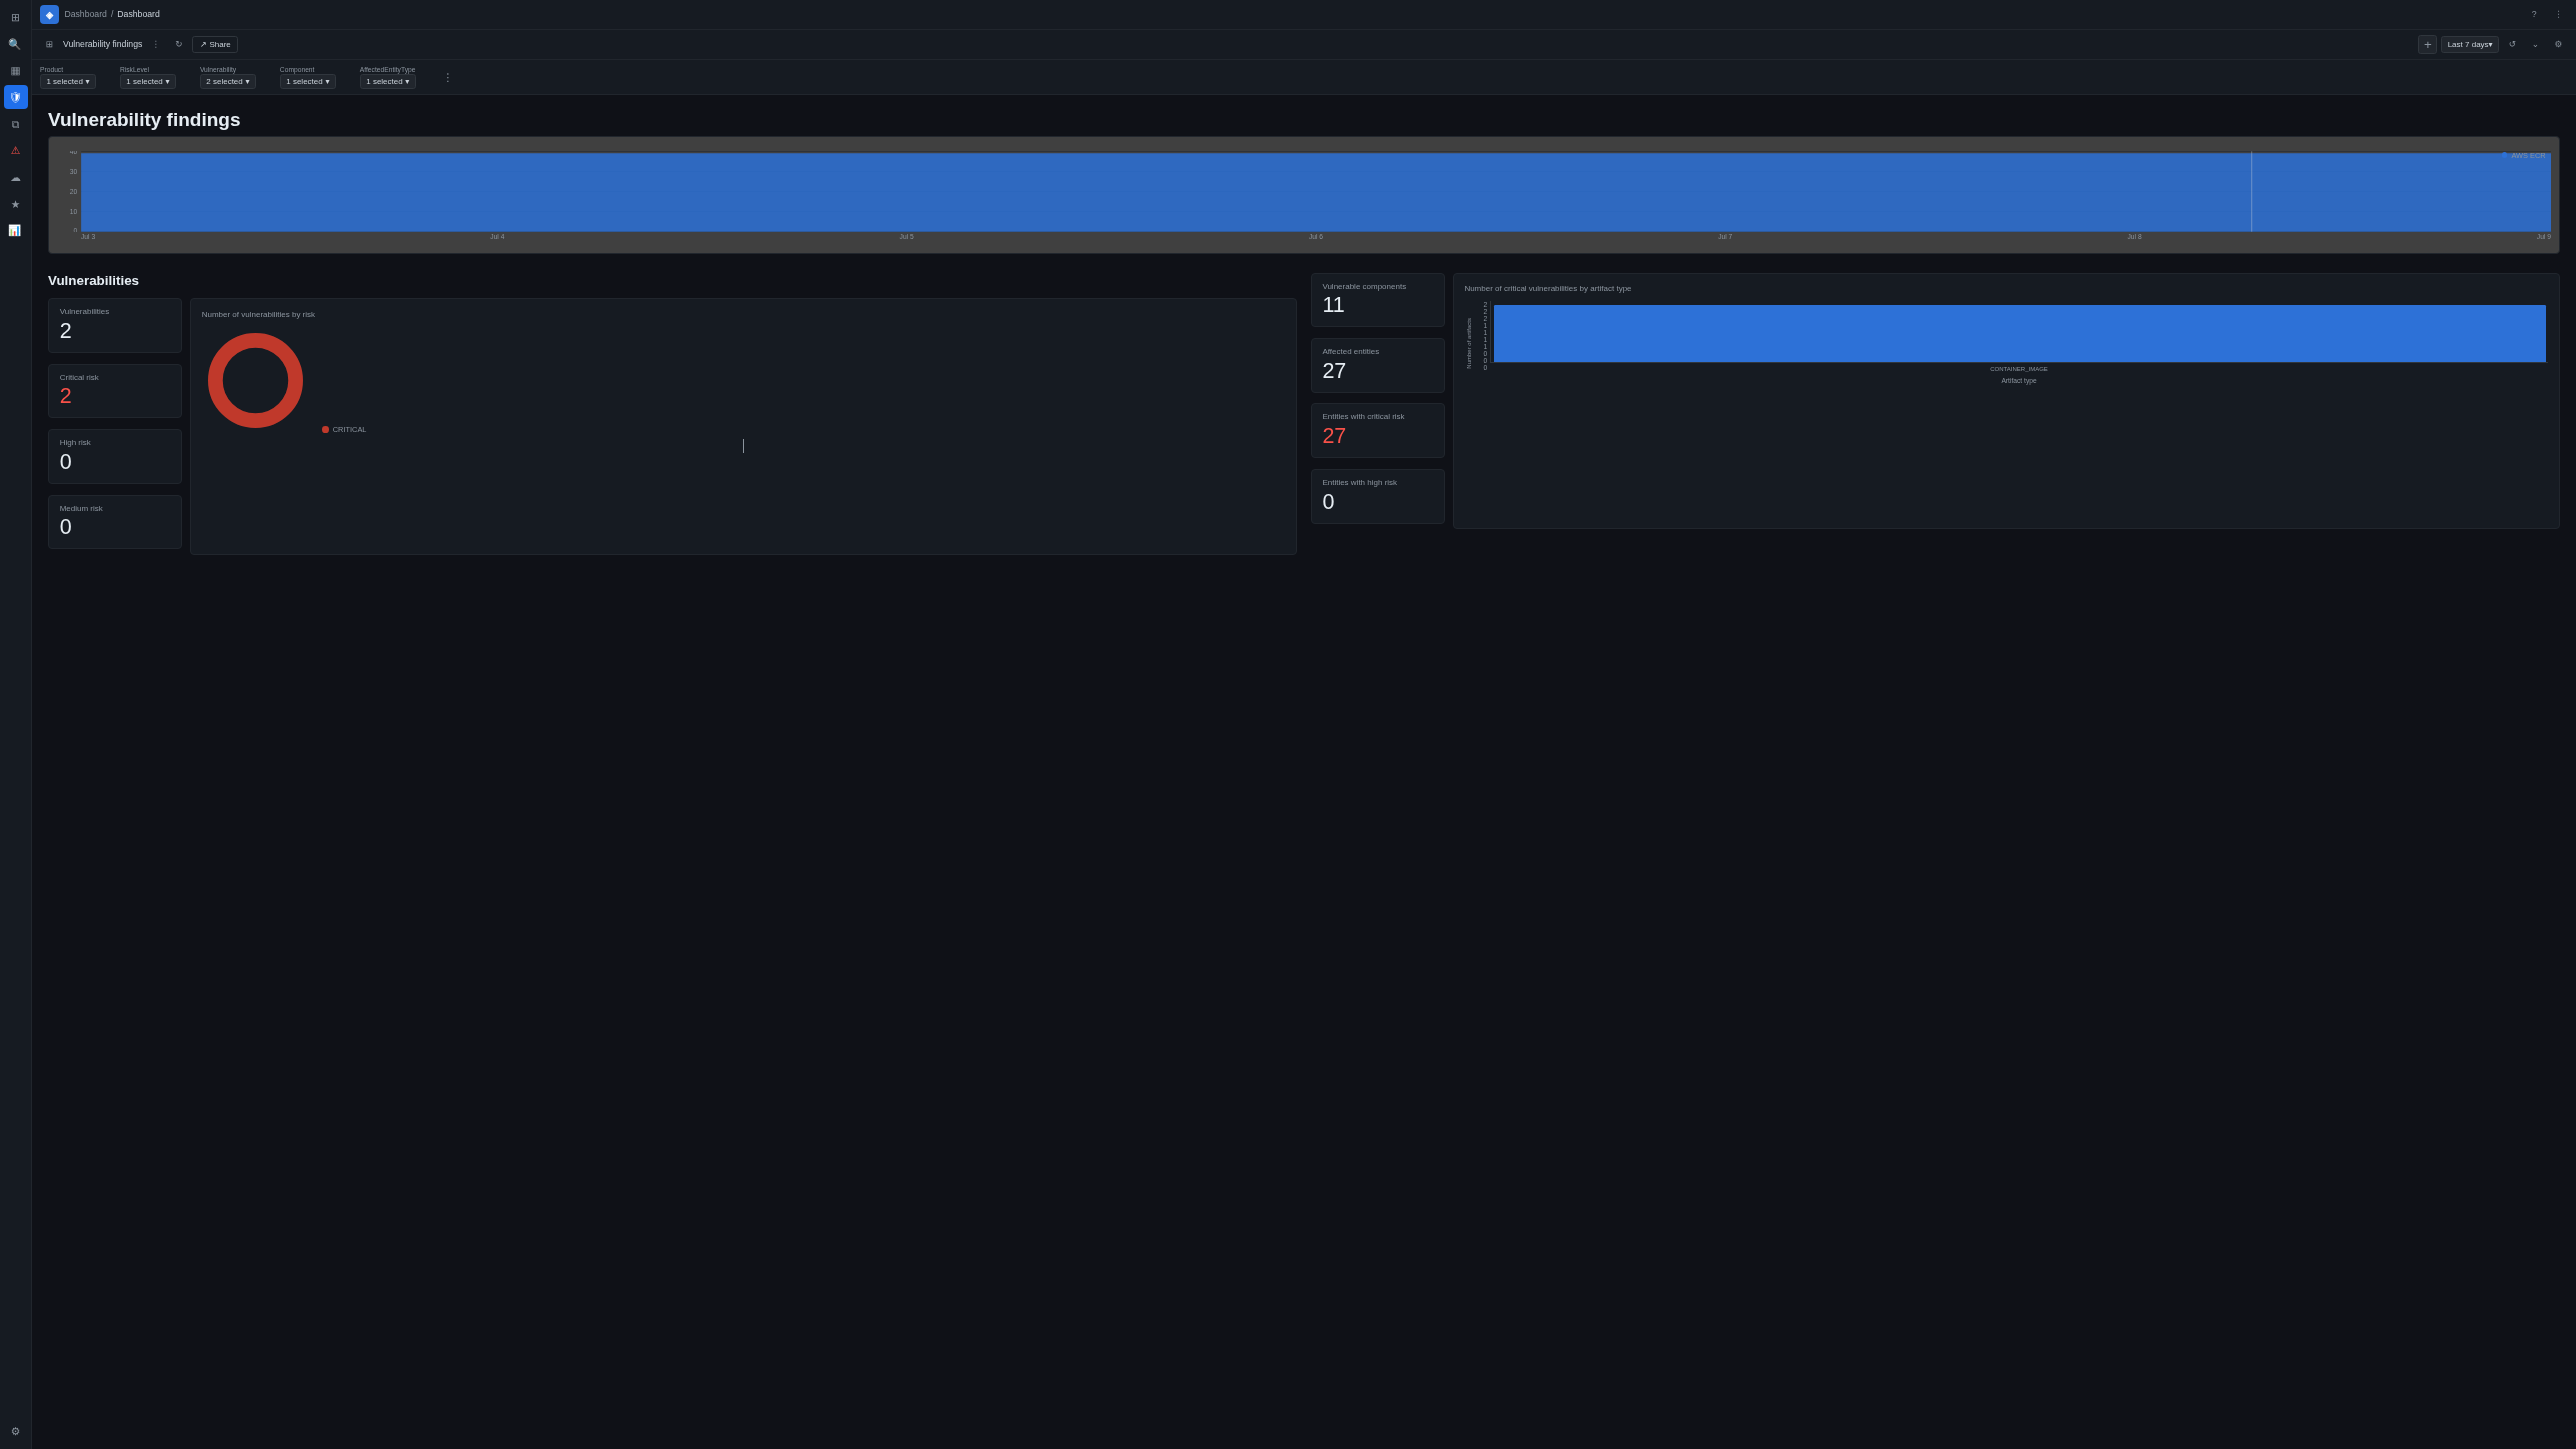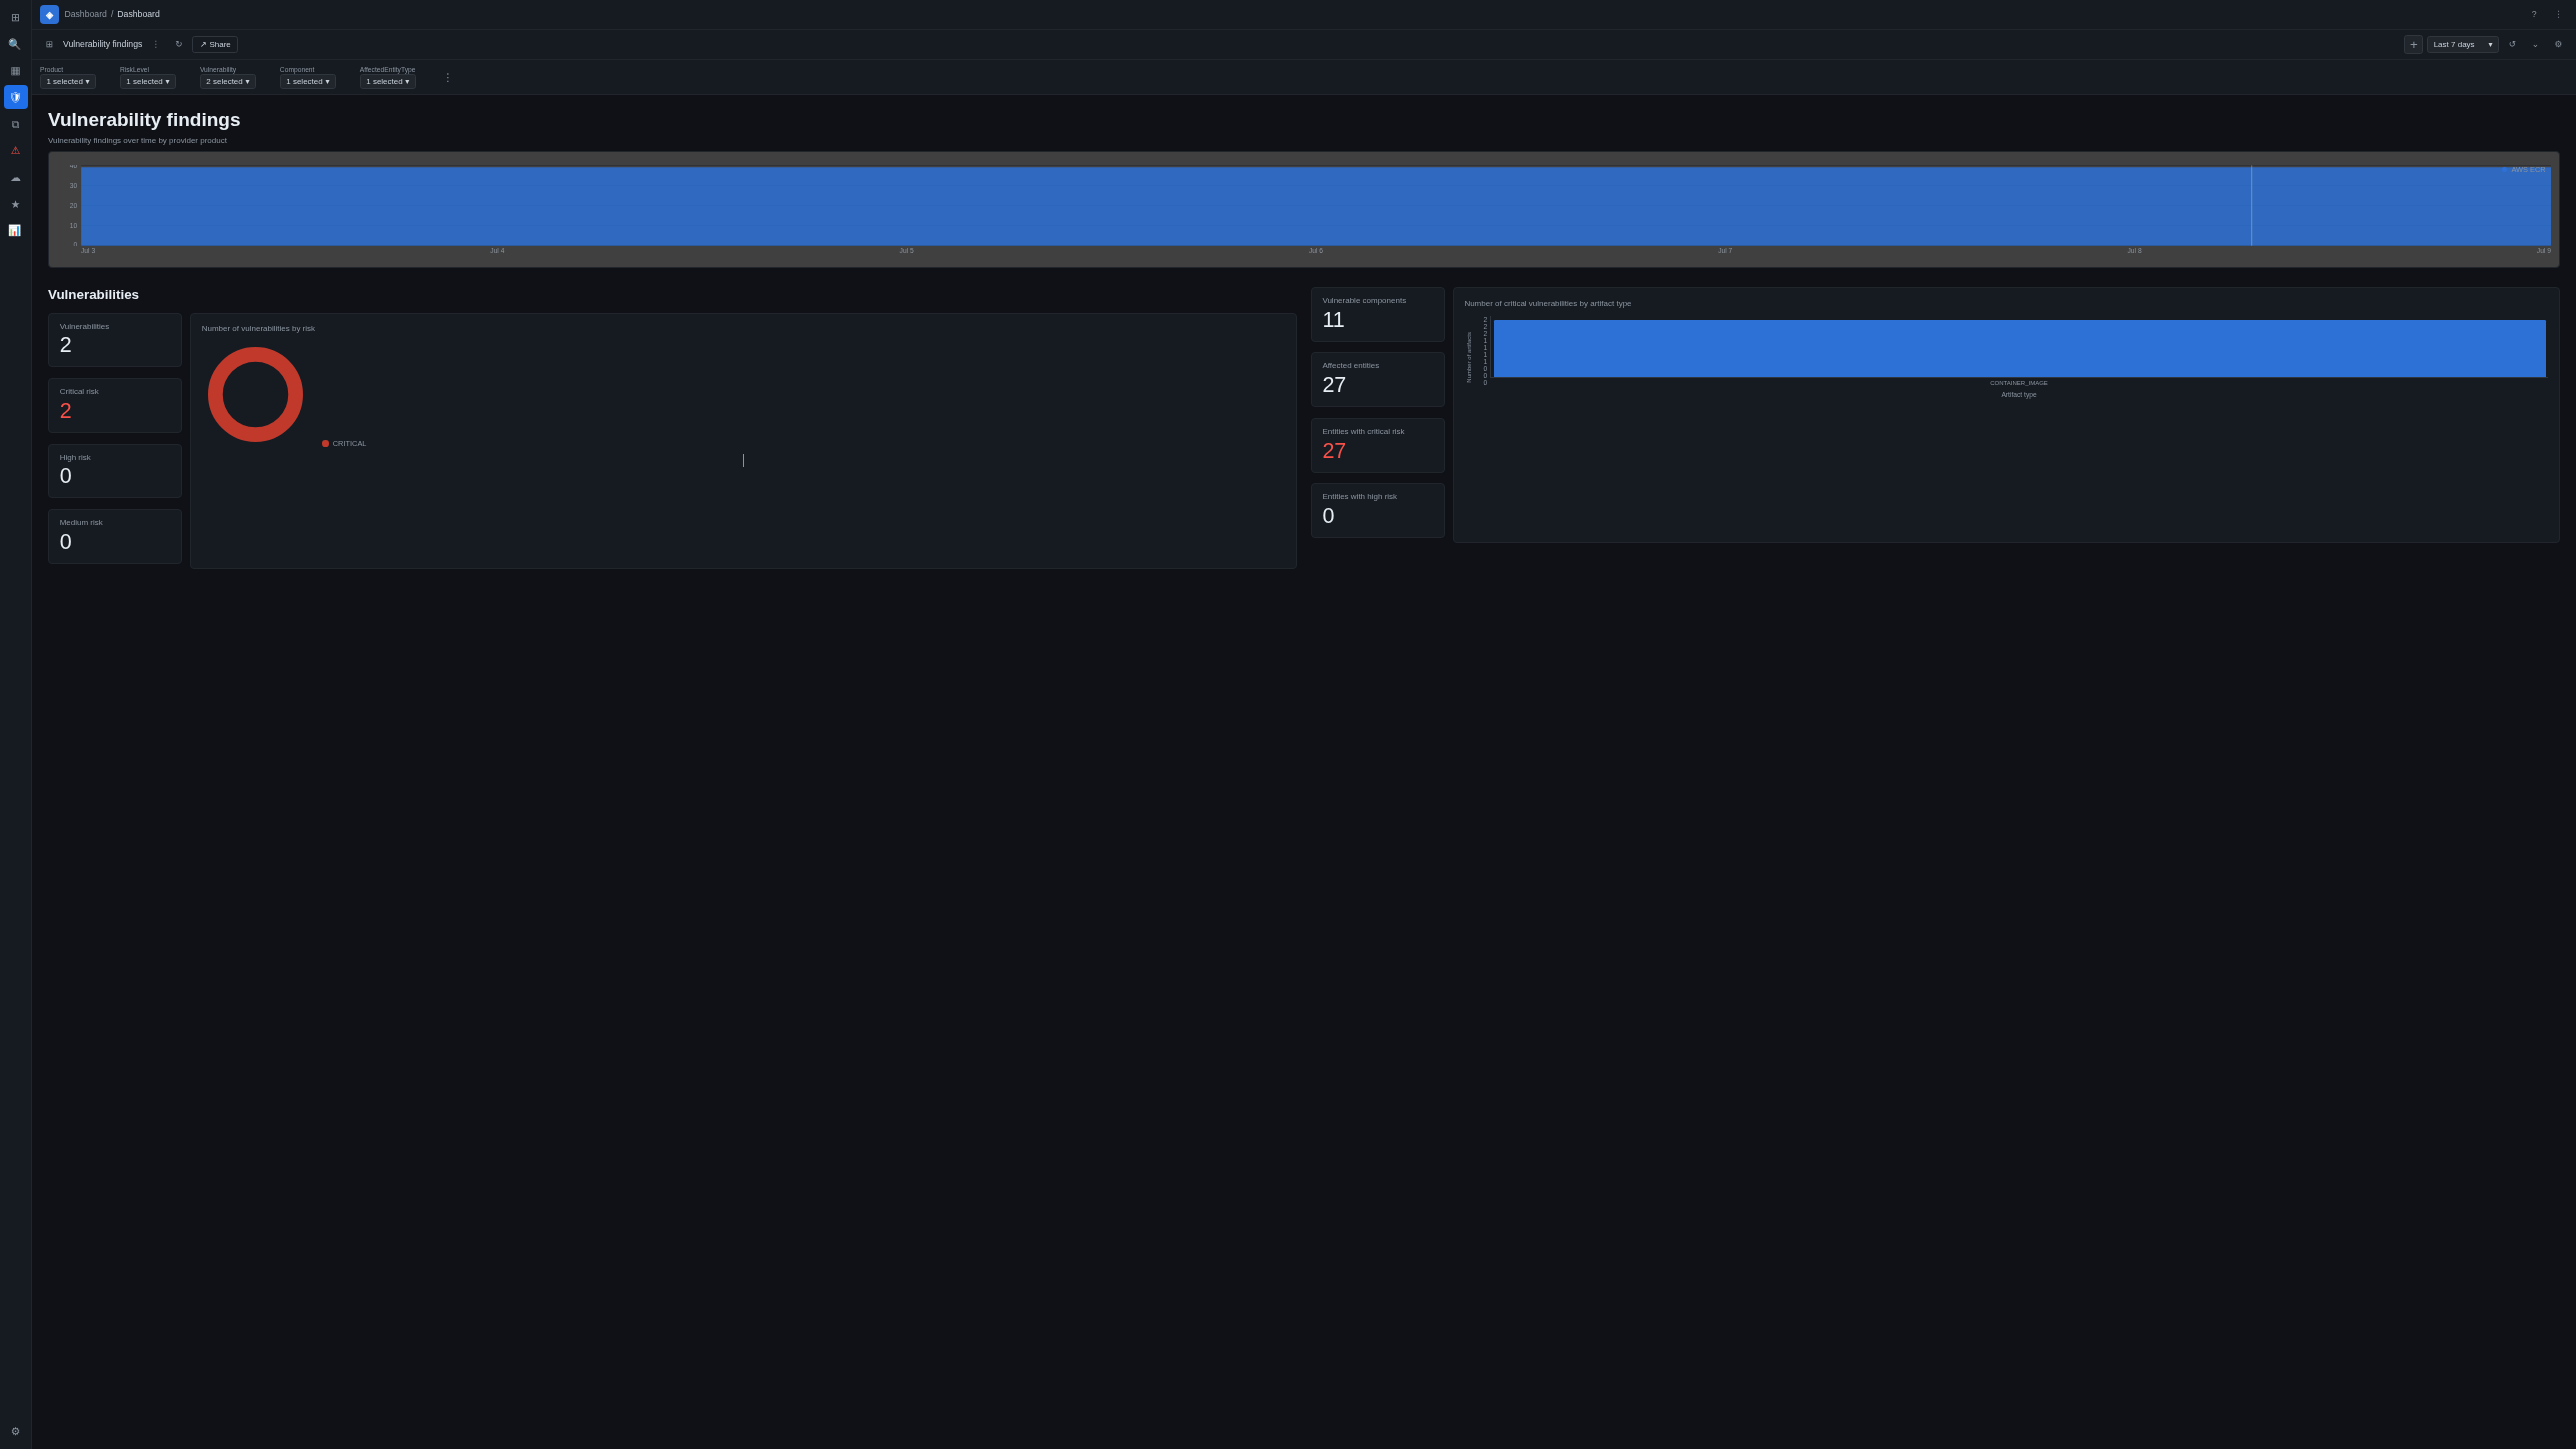--- a/index.html
+++ b/index.html
@@ -129,21 +129,21 @@
     }
     .time-selector {
       background: #21262d;
       color: #c9d1d9;
       border: 0.7px solid #30363d;
       border-radius: 2.7px;
       padding: 2.7px 5.4px;
       font-size: 8px;
       display: flex;
       align-items: center;
-      gap: 14px;
+      gap: 0;
       cursor: pointer;
     }
 
     
     .filterbar {
       background: #161b22;
       border-bottom: 0.7px solid #21262d;
       padding: 5.4px 8px;
       display: flex;
       align-items: center;
@@ -441,21 +441,20 @@
       </div>
     </div>
     <div class="filter-more">⋮</div>
   </div>
 
   <div class="content">
 
     <h1 class="page-title">Vulnerability findings</h1>
 
     <div class="chart-section">
-      <div class="chart-title">Vulnerability findings over time by provider product</div>
       <div class="chart-container">
         <div class="area-chart">
 
           <div class="chart-legend">
             <div class="legend-dot" style="background:#2d71d7;"></div>
             <span>AWS ECR</span>
           </div>
 
           <svg width="100%" height="81" style="display:block; margin-top:5.4px;font-size:13px" viewBox="0 0 3718 120">
 

